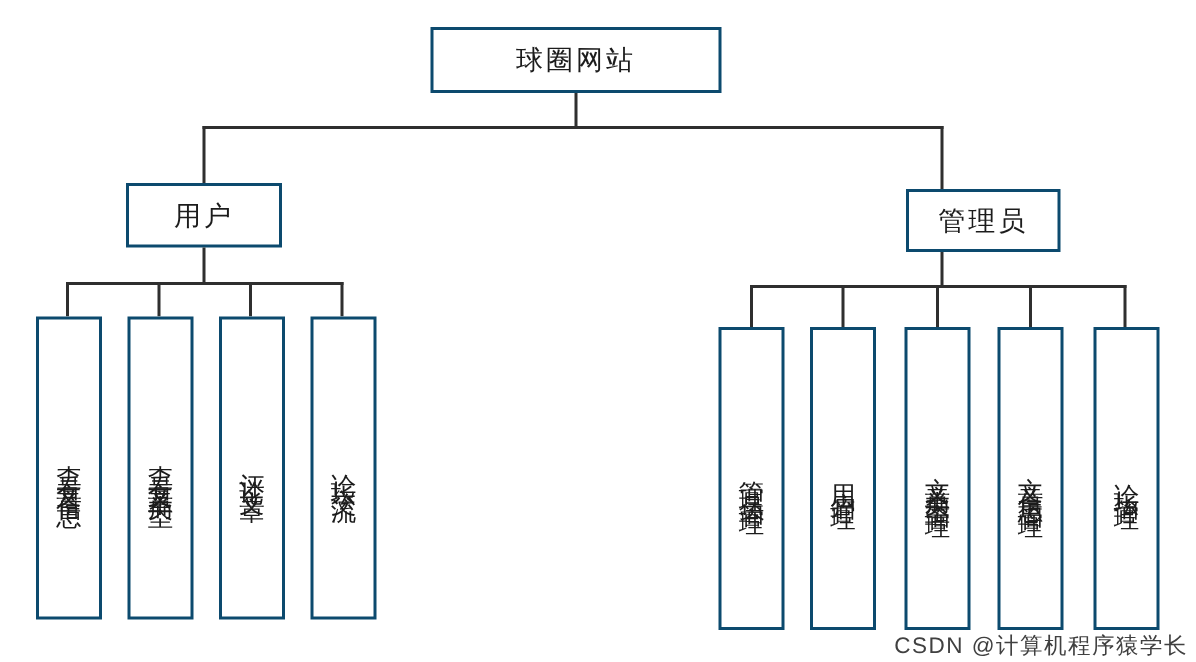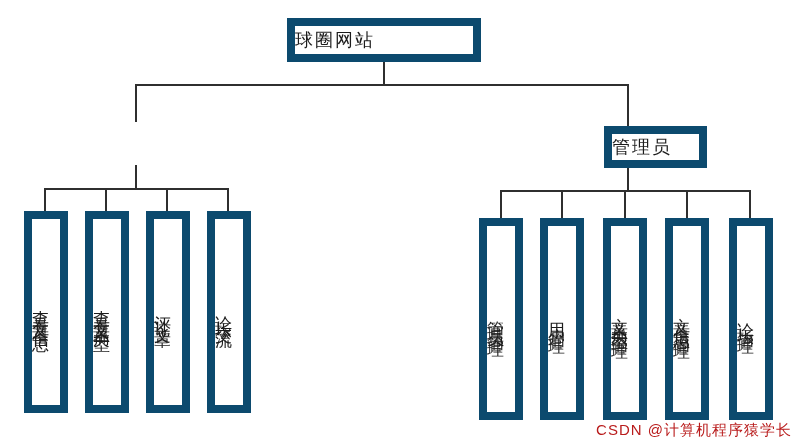--- a/index.html
+++ b/index.html
@@ -12,24 +12,25 @@
     position: relative;
     width: 797px;
     height: 441px;
     background: #ffffff;
     overflow: hidden;
   }
   
   .node {
     position: absolute;
     box-sizing: border-box;
-    border: 8px solid #0c4a6e;
+    border: 2px solid #0c4a6e;
     background: #ffffff;
     display: flex;
     align-items: center;
+    justify-content: center;
     color: #1c1c1c;
   }
   .node-h {
     font-size: 18px;
     letter-spacing: 2px;
   }
   
   .leaf {
     top: 211px;
     width: 44px;
@@ -50,21 +51,21 @@
     background: #2f2f2f;
   }
   .vline { width: 2px; }
   .hline { height: 2px; }
   
   .watermark {
     position: absolute;
     right: 5px;
     bottom: 1px;
     font-size: 15px;
-    color: #b91c1c;
+    color: #404040;
     letter-spacing: 1px;
     font-family: "Liberation Sans", "DejaVu Sans", sans-serif;
   }
 </style>
 </head>
 <body>
 
 <div class="canvas">
 
   <div class="node node-h" style="left:287px; top:18px; width:194px; height:44px;">
@@ -72,20 +73,23 @@
   </div>
 
   <div class="line vline" style="left:383px; top:62px; height:23px;"></div>
 
   <div class="line hline" style="left:135px; top:84px; width:494px;"></div>
 
   <div class="line vline" style="left:135px; top:84px; height:38px;"></div>
 
   <div class="line vline" style="left:627px; top:84px; height:42px;"></div>
 
+  <div class="node node-h" style="left:84px; top:122px; width:104px; height:43px;">
+    <span>用户</span>
+  </div>
 
   <div class="node node-h" style="left:604px; top:126px; width:103px; height:42px;">
     <span>管理员</span>
   </div>
 
   <div class="line vline" style="left:135px; top:165px; height:24px;"></div>
   <div class="line hline" style="left:44px; top:188px; width:185px;"></div>
   <div class="line vline" style="left:44px;  top:188px; height:23px;"></div>
   <div class="line vline" style="left:105px; top:188px; height:23px;"></div>
   <div class="line vline" style="left:166px; top:188px; height:23px;"></div>

